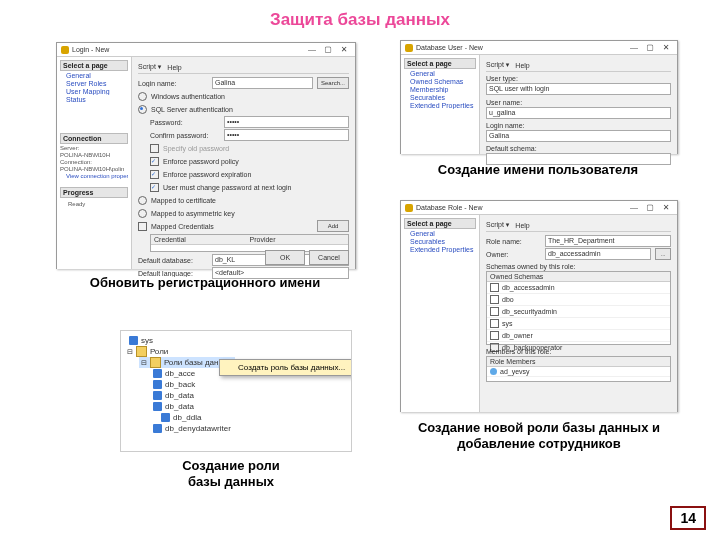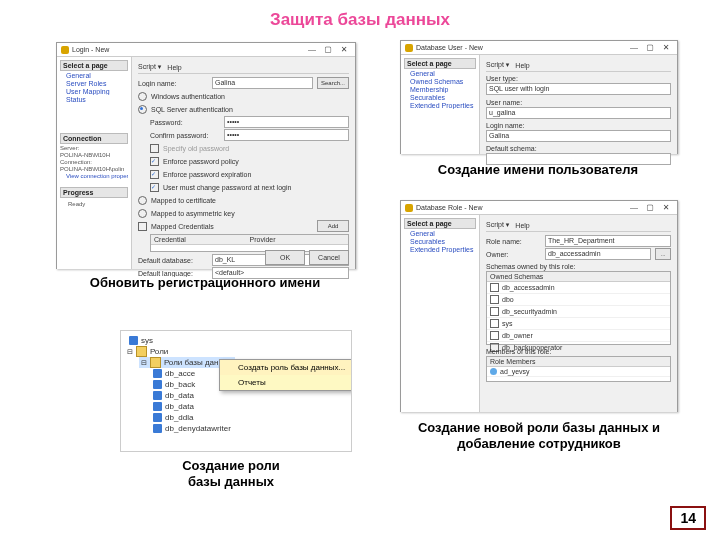--- a/index.html
+++ b/index.html
@@ -229,21 +229,21 @@
     display: inline-block;
   }
   .tree .fold {
     width: 9px; height: 9px;
     background: #f3cf61;
     border: 1px solid #b89228;
     display: inline-block;
   }
   .ctxmenu {
     position: absolute;
-    background: #fef9c3;
+    background: #15803d;
     border: 1px solid #999;
     box-shadow: 2px 2px 4px rgba(0,0,0,0.3);
     font-size: 8px;
   }
   .ctxmenu .mi {
     padding: 3px 28px 3px 18px;
     white-space: nowrap;
     position: relative;
   }
   .ctxmenu .mi.hl {
@@ -508,30 +508,29 @@
         <span>db_back</span>
       </div>
     <div class="node" style="margin-left:24px">
         <span class="ico"></span>
         <span>db_data</span>
       </div>
     <div class="node" style="margin-left:24px">
         <span class="ico"></span>
         <span>db_data</span>
       </div>
-    <div class="node" style="margin-left:24px">
+    <div class="node" style="margin-left:32px">
         <span class="ico"></span>
         <span>db_ddla</span>
       </div>
     <div class="node" style="margin-left:24px">
         <span class="ico"></span>
         <span>db_denydatawriter</span>
       </div>
   </div>
   <div class="ctxmenu" style="left:98px; top:28px;">
     <div class="mi hl"><span>Создать роль базы данных...</span></div>
-    <div class="mi"><span>Отчеты</span></div>
   </div>
 </div>
 <div class="caption" style="left:136px; top:458px; width:190px; white-space:pre-line;">Создание роли
 базы данных</div>
 
 <div class="pagenum">14</div>
 
 </body></html>

